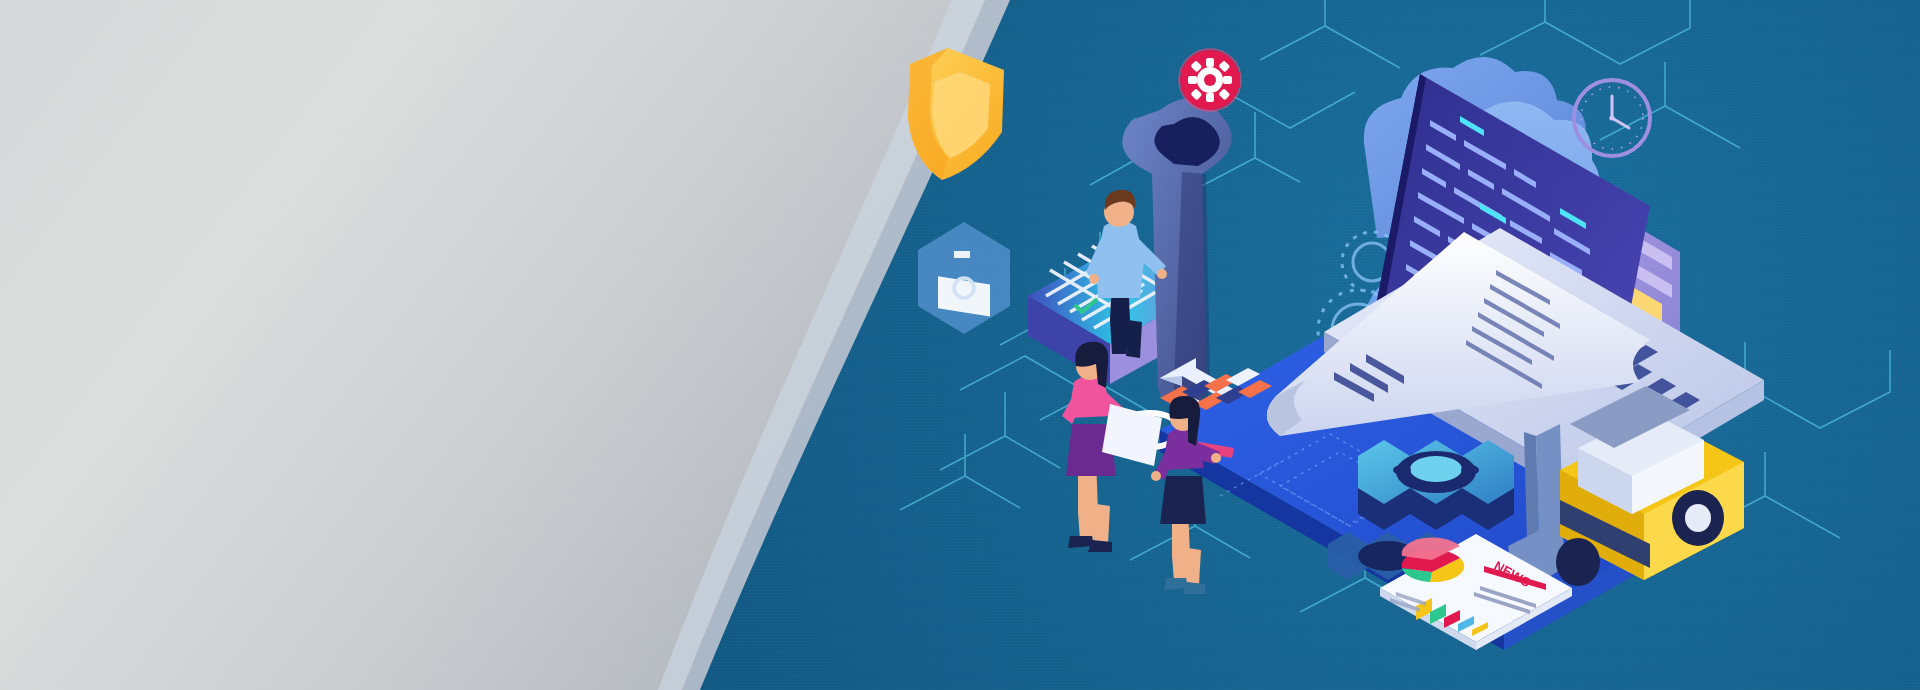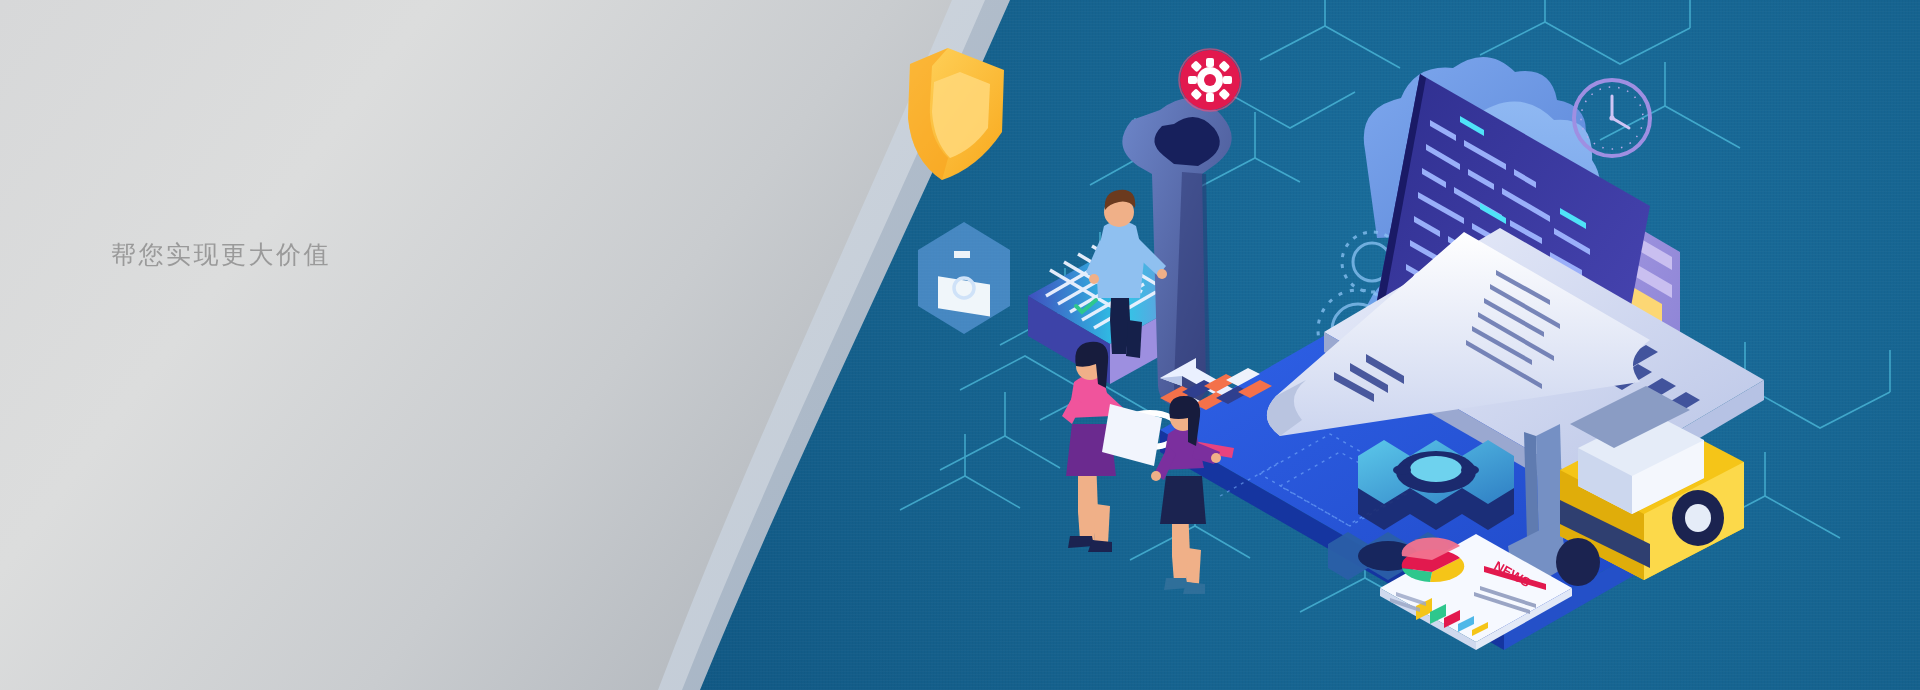--- a/index.html
+++ b/index.html
@@ -512,16 +512,15 @@
     </defs>
 
     <path d="M0 0 L1010 0 C 900 250, 790 470, 700 690 L0 690 Z" fill="url(#gGrayBand)"></path>
 
     <path d="M0 0 L985 0 C 878 248, 770 466, 682 690 L0 690 Z" fill="url(#gGrayBand2)"></path>
 
     <path d="M0 0 L952 0 C 848 246, 744 462, 658 690 L0 690 Z" fill="url(#gGray)"></path>
   </svg>
 
   <div class="text-block">
-    <p class="subhead">帮您实现更大价值</p>
   </div>
 
 </div>
 
 </body></html>

